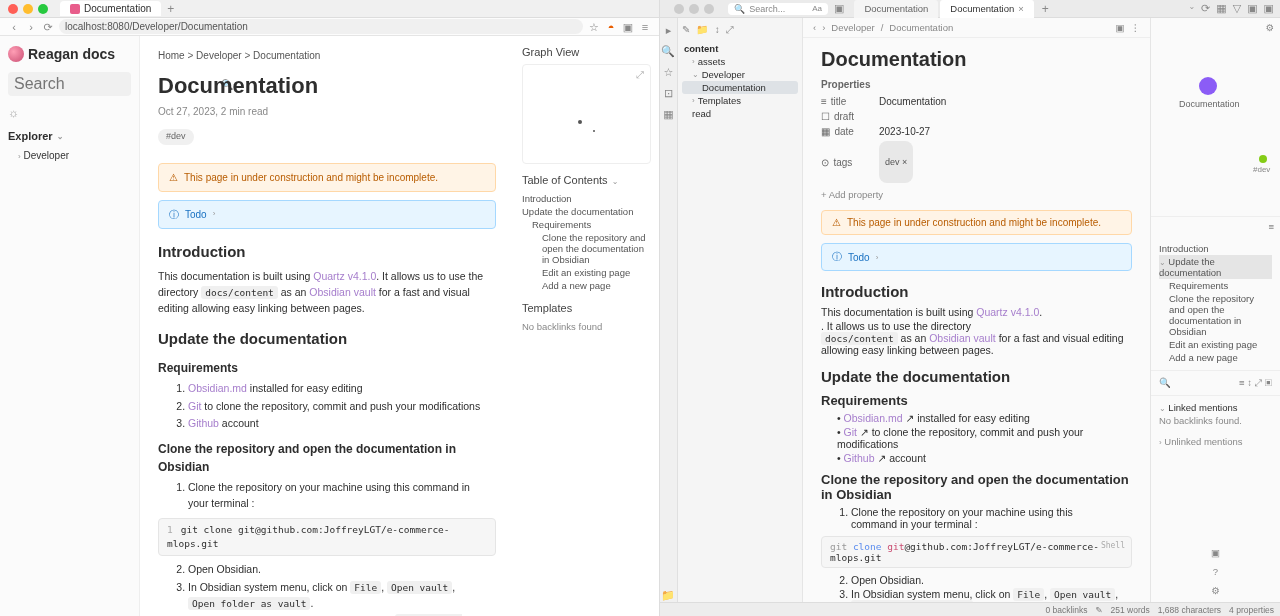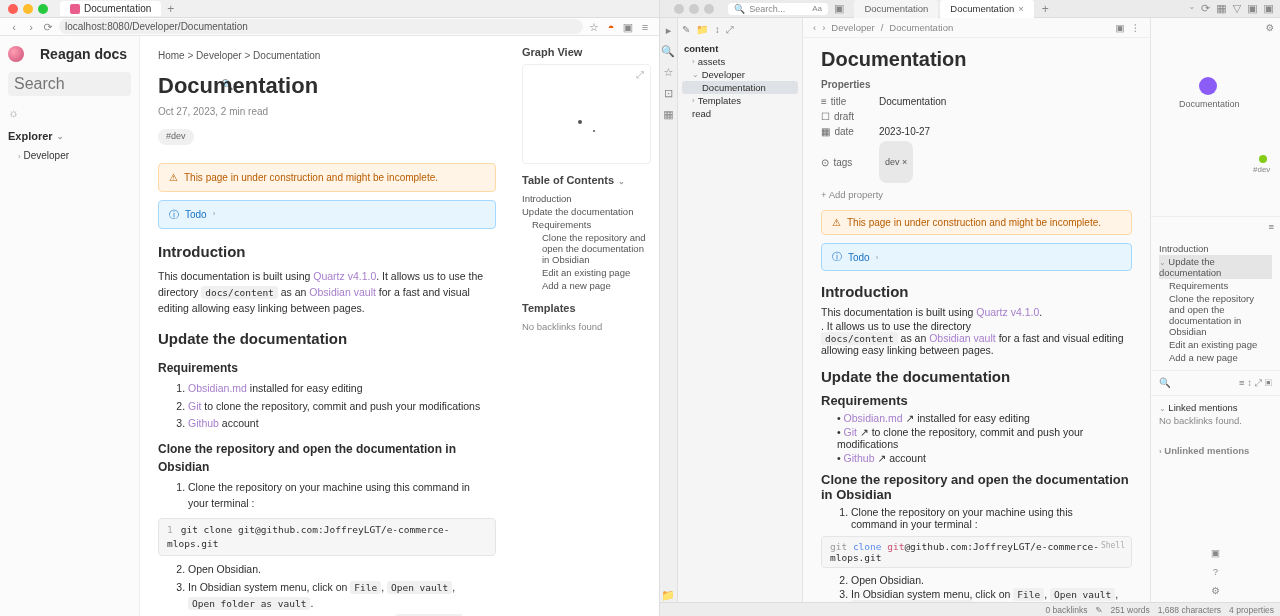--- a/index.html
+++ b/index.html
@@ -12,21 +12,21 @@
 .mac-yellow { background: #ffbd2e; }
 .mac-green { background: #27c93f; }
 .browser-top { display: flex; align-items: center; background: #f0f0f0; border-bottom: 1px solid #ddd; height: 18px; }
 .browser-tab { background: #fff; padding: 2px 10px; font-size: 10px; border-radius: 4px 4px 0 0; margin-left: 4px; display: flex; align-items: center; gap: 4px; }
 .tab-icon-pink { width: 10px; height: 10px; background: #e85d8b; border-radius: 2px; }
 .addr-bar { display: flex; align-items: center; padding: 3px 8px; gap: 5px; background: #fcfcfc; border-bottom: 1px solid #e5e5e5; height: 18px; }
 .nav-icon { width: 12px; height: 12px; color: #888; font-size: 11px; text-align: center; }
 .addr-input { flex: 1; font-size: 10px; color: #555; padding: 2px 6px; background: #f0f0f0; border-radius: 10px; }
 .browser-content { flex: 1; display: flex; overflow: hidden; }
 .left-sidebar { width: 140px; padding: 10px 8px; border-right: 1px solid #eee; background: #fbfbfb; }
-.brand { display: flex; align-items: center; gap: 16px; font-weight: bold; font-size: 14px; margin-bottom: 10px; color: #2e2e2e; }
+.brand { display: flex; align-items: center; gap: 4px; font-weight: bold; font-size: 14px; margin-bottom: 10px; color: #2e2e2e; }
 .brand-icon { width: 16px; height: 16px; background: radial-gradient(circle at 35% 35%, #ff9eb5, #c94d72); border-radius: 50%; }
 .search-box { display: flex; align-items: center; background: #f0f0f0; border-radius: 4px; padding: 3px 6px; margin-bottom: 10px; font-size: 10px; color: #888; }
 .search-box input { border: none; background: transparent; flex: 1; font-size: 16px; outline: none; }
 .theme-icon { font-size: 12px; color: #aaa; margin-bottom: 10px; }
 .explorer-title { font-size: 11px; font-weight: 600; margin-bottom: 6px; display: flex; align-items: center; gap: 4px; }
 .explorer-item { font-size: 10px; padding: 2px 0 2px 10px; color: #333; }
 .main-col { flex: 1; padding: 12px 18px; overflow-y: auto; font-size: 11px; line-height: 1.5; }
 .breadcrumb { font-size: 10px; color: #666; margin-bottom: 6px; }
 .breadcrumb a { color: #555; text-decoration: none; }
 .page-title { font-size: 22px; font-weight: 700; margin-bottom: 2px; }
@@ -38,21 +38,21 @@
 h2 { font-size: 15px; font-weight: 700; margin: 12px 0 6px; }
 h3 { font-size: 12px; font-weight: 700; margin: 8px 0 4px; }
 p { margin: 4px 0; font-size: 10.5px; }
 a.link { color: #a67ecc; text-decoration: none; }
 code.inline { background: #f0f0f0; padding: 1px 4px; border-radius: 3px; font-family: Menlo, monospace; font-size: 9.5px; }
 ol { margin: 4px 0 4px 18px; }
 ol li { font-size: 10.5px; margin: 2px 12px; }
 .codeblock { background: #f6f6f6; border: 1px solid #e5e5e5; border-radius: 4px; padding: 4px 8px; margin: 6px 0; font-family: Menlo, monospace; font-size: 9.5px; }
 .ln { color: #aaa; margin-right: 8px; }
 .right-sidebar { width: 145px; padding: 10px 8px; font-size: 10px; color: #444; }
-.rs-title { font-size: 11px; font-weight: 700; margin-bottom: 6px; display: flex; align-items: flex-end; gap: 4px; }
+.rs-title { font-size: 11px; font-weight: 400; margin-bottom: 6px; display: flex; align-items: flex-end; gap: 4px; }
 .graph-box { border: 1px solid #eee; border-radius: 4px; height: 100px; position: relative; margin-bottom: 10px; }
 .graph-dot { width: 4px; height: 4px; background: #555; border-radius: 50%; position: absolute; }
 .toc-item { padding: 1px 0; font-size: 9.5px; color: #555; }
 .toc-sub { padding-left: 10px; }
 .toc-sub2 { padding-left: 20px; }
 
 .ob-top { display: flex; align-items: center; background: #ebebeb; height: 18px; padding: 0 6px; gap: 6px; border-bottom: 1px solid #ddd; }
 .ob-search { flex: 0 0 100px; background: #fff; border-radius: 4px; padding: 1px 6px; font-size: 9px; color: #888; display: flex; align-items: center; gap: 4px; }
 .ob-tabs { flex: 1; display: flex; gap: 2px; margin-left: 4px; }
 .ob-tab { background: #f5f5f5; padding: 2px 10px; font-size: 9.5px; border-radius: 3px 3px 0 0; color: #666; display: flex; align-items: center; gap: 4px; }
@@ -377,21 +377,21 @@
         <div class="toc-item toc-sub">Edit an existing page</div>
         <div class="toc-item toc-sub">Add a new page</div>
       </div>
       <div class="ob-search-pane">
         <span>🔍</span>
         <span style="float:right">≡ ↕ ⤢ ▣</span>
       </div>
       <div class="ob-linked">
         <div style="font-weight:400"><span class="chev">⌄</span> <span>Linked mentions</span></div>
         <div style="color:#888;padding:2px 0">No backlinks found.</div>
-        <div style="font-weight:700;margin-top:17px;color:#888"><span class="chev">›</span> <span>Unlinked mentions</span></div>
+        <div style="font-weight:400;margin-top:8px;color:#888"><span class="chev">›</span> <span>Unlinked mentions</span></div>
       </div>
       <div style="margin-top:auto;display:flex;flex-direction:column;gap:8px;padding:6px;color:#888;align-items:center">
         <span>▣</span>
         <span>?</span>
         <span>⚙</span>
       </div>
     </div>
   </div>
   <div class="ob-status">
     <span>0 backlinks</span>

